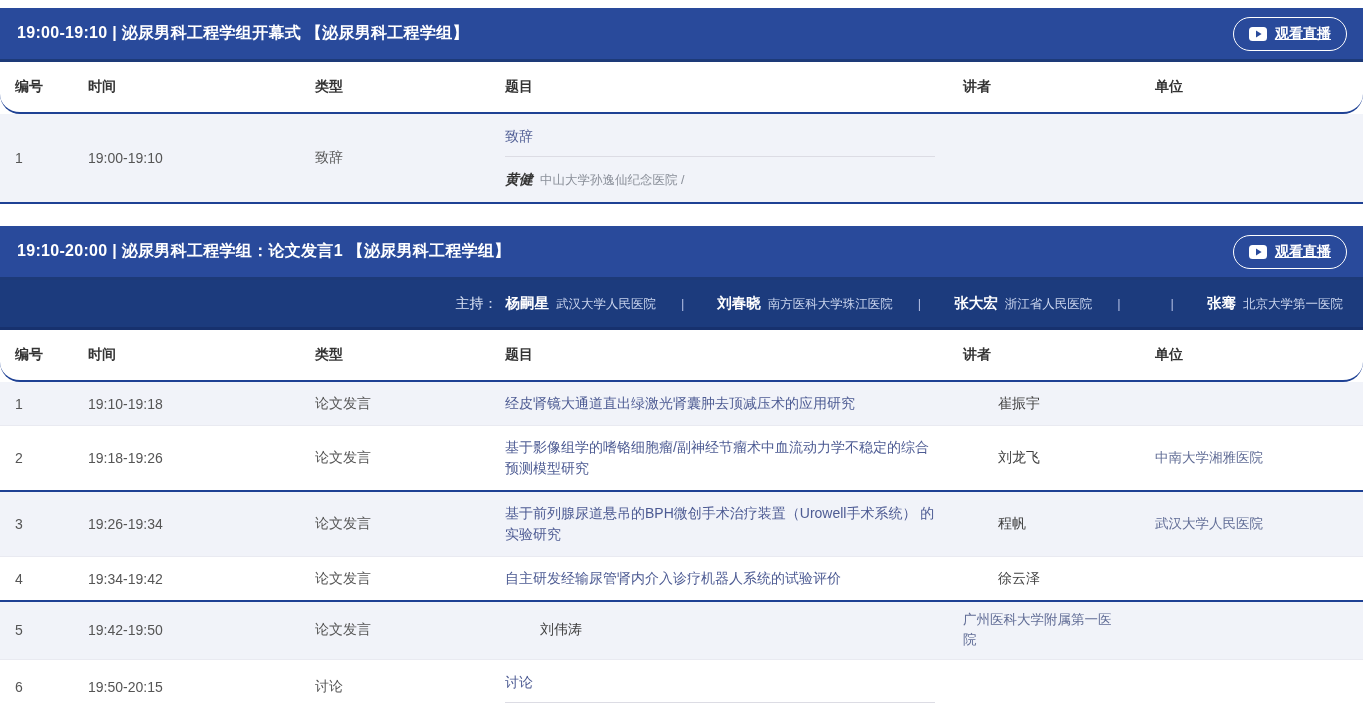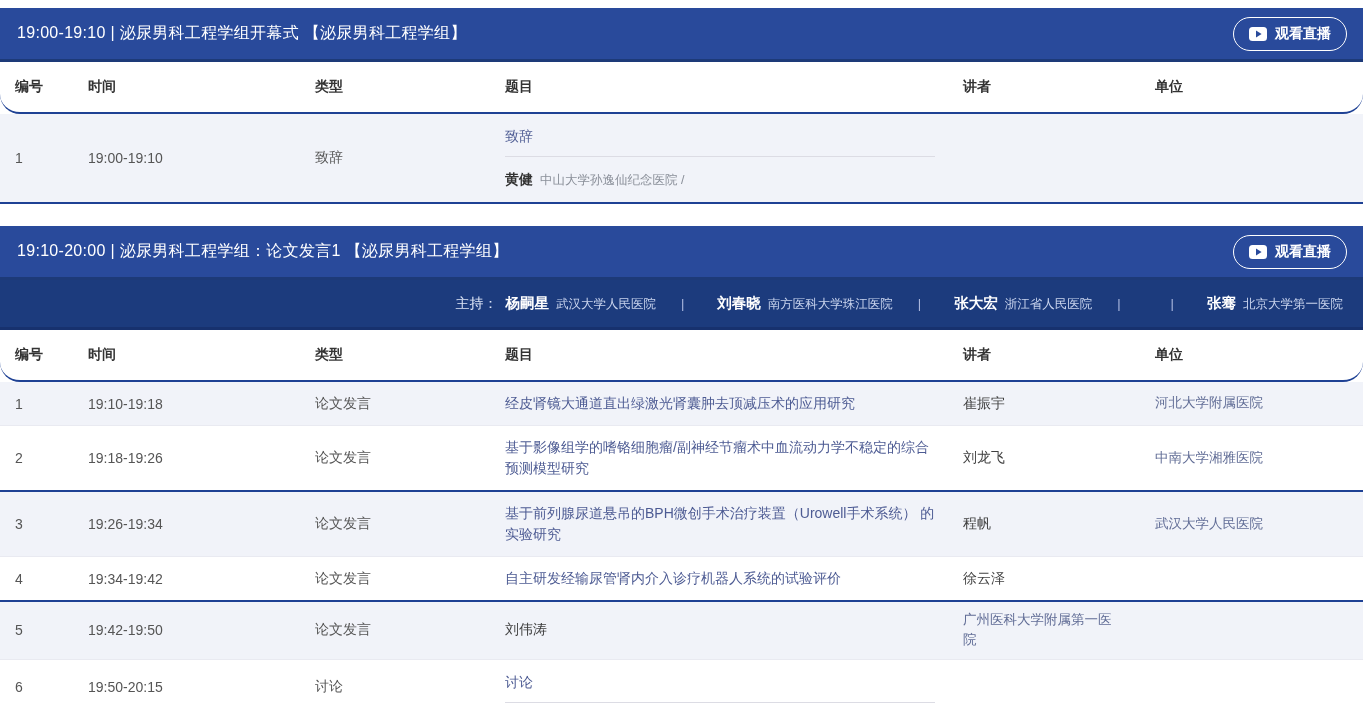--- a/index.html
+++ b/index.html
@@ -25,38 +25,39 @@
     min-height:54px;
     background:var(--bar-blue);
     border-bottom:3px solid #1d3a78;
     display:flex;
     align-items:center;
     justify-content:space-between;
     padding:0 16px 0 17px;
   }
   .session-title{
     color:#fff;
-    font-weight:normal;
+    font-weight:bold;
     font-size:16px;
     letter-spacing:.3px;
   }
   .live-btn{
     display:inline-flex;
     align-items:center;
     gap:8px;
     background:transparent;
     border:1px solid #ffffff;
     border-radius:17px;
     color:#ffffff;
     font-weight:bold;
     font-size:14px;
     padding:7px 15px;
     cursor:pointer;
     font-family:inherit;
     white-space:nowrap;
+    text-decoration:underline;
   }
   .play-icon{display:inline-flex;line-height:0;}
 
   
   .mod-band{
     background:var(--band-blue);
     min-height:50px;
     border-bottom:3px solid #17316e;
     display:flex;
     align-items:center;
@@ -99,24 +100,24 @@
   .title-cell.compound{
     align-self:stretch;
     display:flex;
     flex-direction:column;
     justify-content:center;
     padding:10px 28px 12px 0;
   }
   .compound .t-top{padding:2px 0 9px;}
   .compound .t-div{border-top:1px solid #dcdce4;height:0;}
   .compound .t-speakers{padding-top:12px;}
-  .sp-name{font-weight:bold;color:#333;font-size:14px;margin-right:7px;}
+  .sp-name{font-weight:bold;color:#333;font-size:14px;margin-right:7px;font-style:italic;}
   .sp-aff{color:#8a8f99;font-size:12.5px;}
 
-  .cell.speaker{color:#3f3f3f;padding-right:12px;}
+  .cell.speaker{color:#3f3f3f;padding-right:12px;margin-left:35px;}
   .cell.aff{color:#616d96;font-size:13.5px;line-height:1.5;padding:8px 32px 8px 0;}
 </style>
 </head>
 <body>
 
 <div class="page" id="sections">
     <section class="session">
       <div class="session-bar">
         <div class="session-title">19:00-19:10 | 泌尿男科工程学组开幕式 【泌尿男科工程学组】</div>
         <button class="live-btn">
@@ -184,21 +185,20 @@
           <div class="cell th">题目</div>
           <div class="cell th">讲者</div>
           <div class="cell th">单位</div>
         </div>
         <div class="grid-row trow striped thin-border">
           <div class="cell">1</div>
           <div class="cell">19:10-19:18</div>
           <div class="cell">论文发言</div>
           <div class="cell title-cell"><span class="cell-title-link">经皮肾镜大通道直出绿激光肾囊肿去顶减压术的应用研究</span></div>
           <div class="cell speaker">崔振宇</div>
-          <div class="cell aff">河北大学附属医院</div>
         </div>
         <div class="grid-row trow navy-border">
           <div class="cell">2</div>
           <div class="cell">19:18-19:26</div>
           <div class="cell">论文发言</div>
           <div class="cell title-cell"><span class="cell-title-link">基于影像组学的嗜铬细胞瘤/副神经节瘤术中血流动力学不稳定的综合预测模型研究</span></div>
           <div class="cell speaker">刘龙飞</div>
           <div class="cell aff">中南大学湘雅医院</div>
         </div>
         <div class="grid-row trow striped thin-border">

